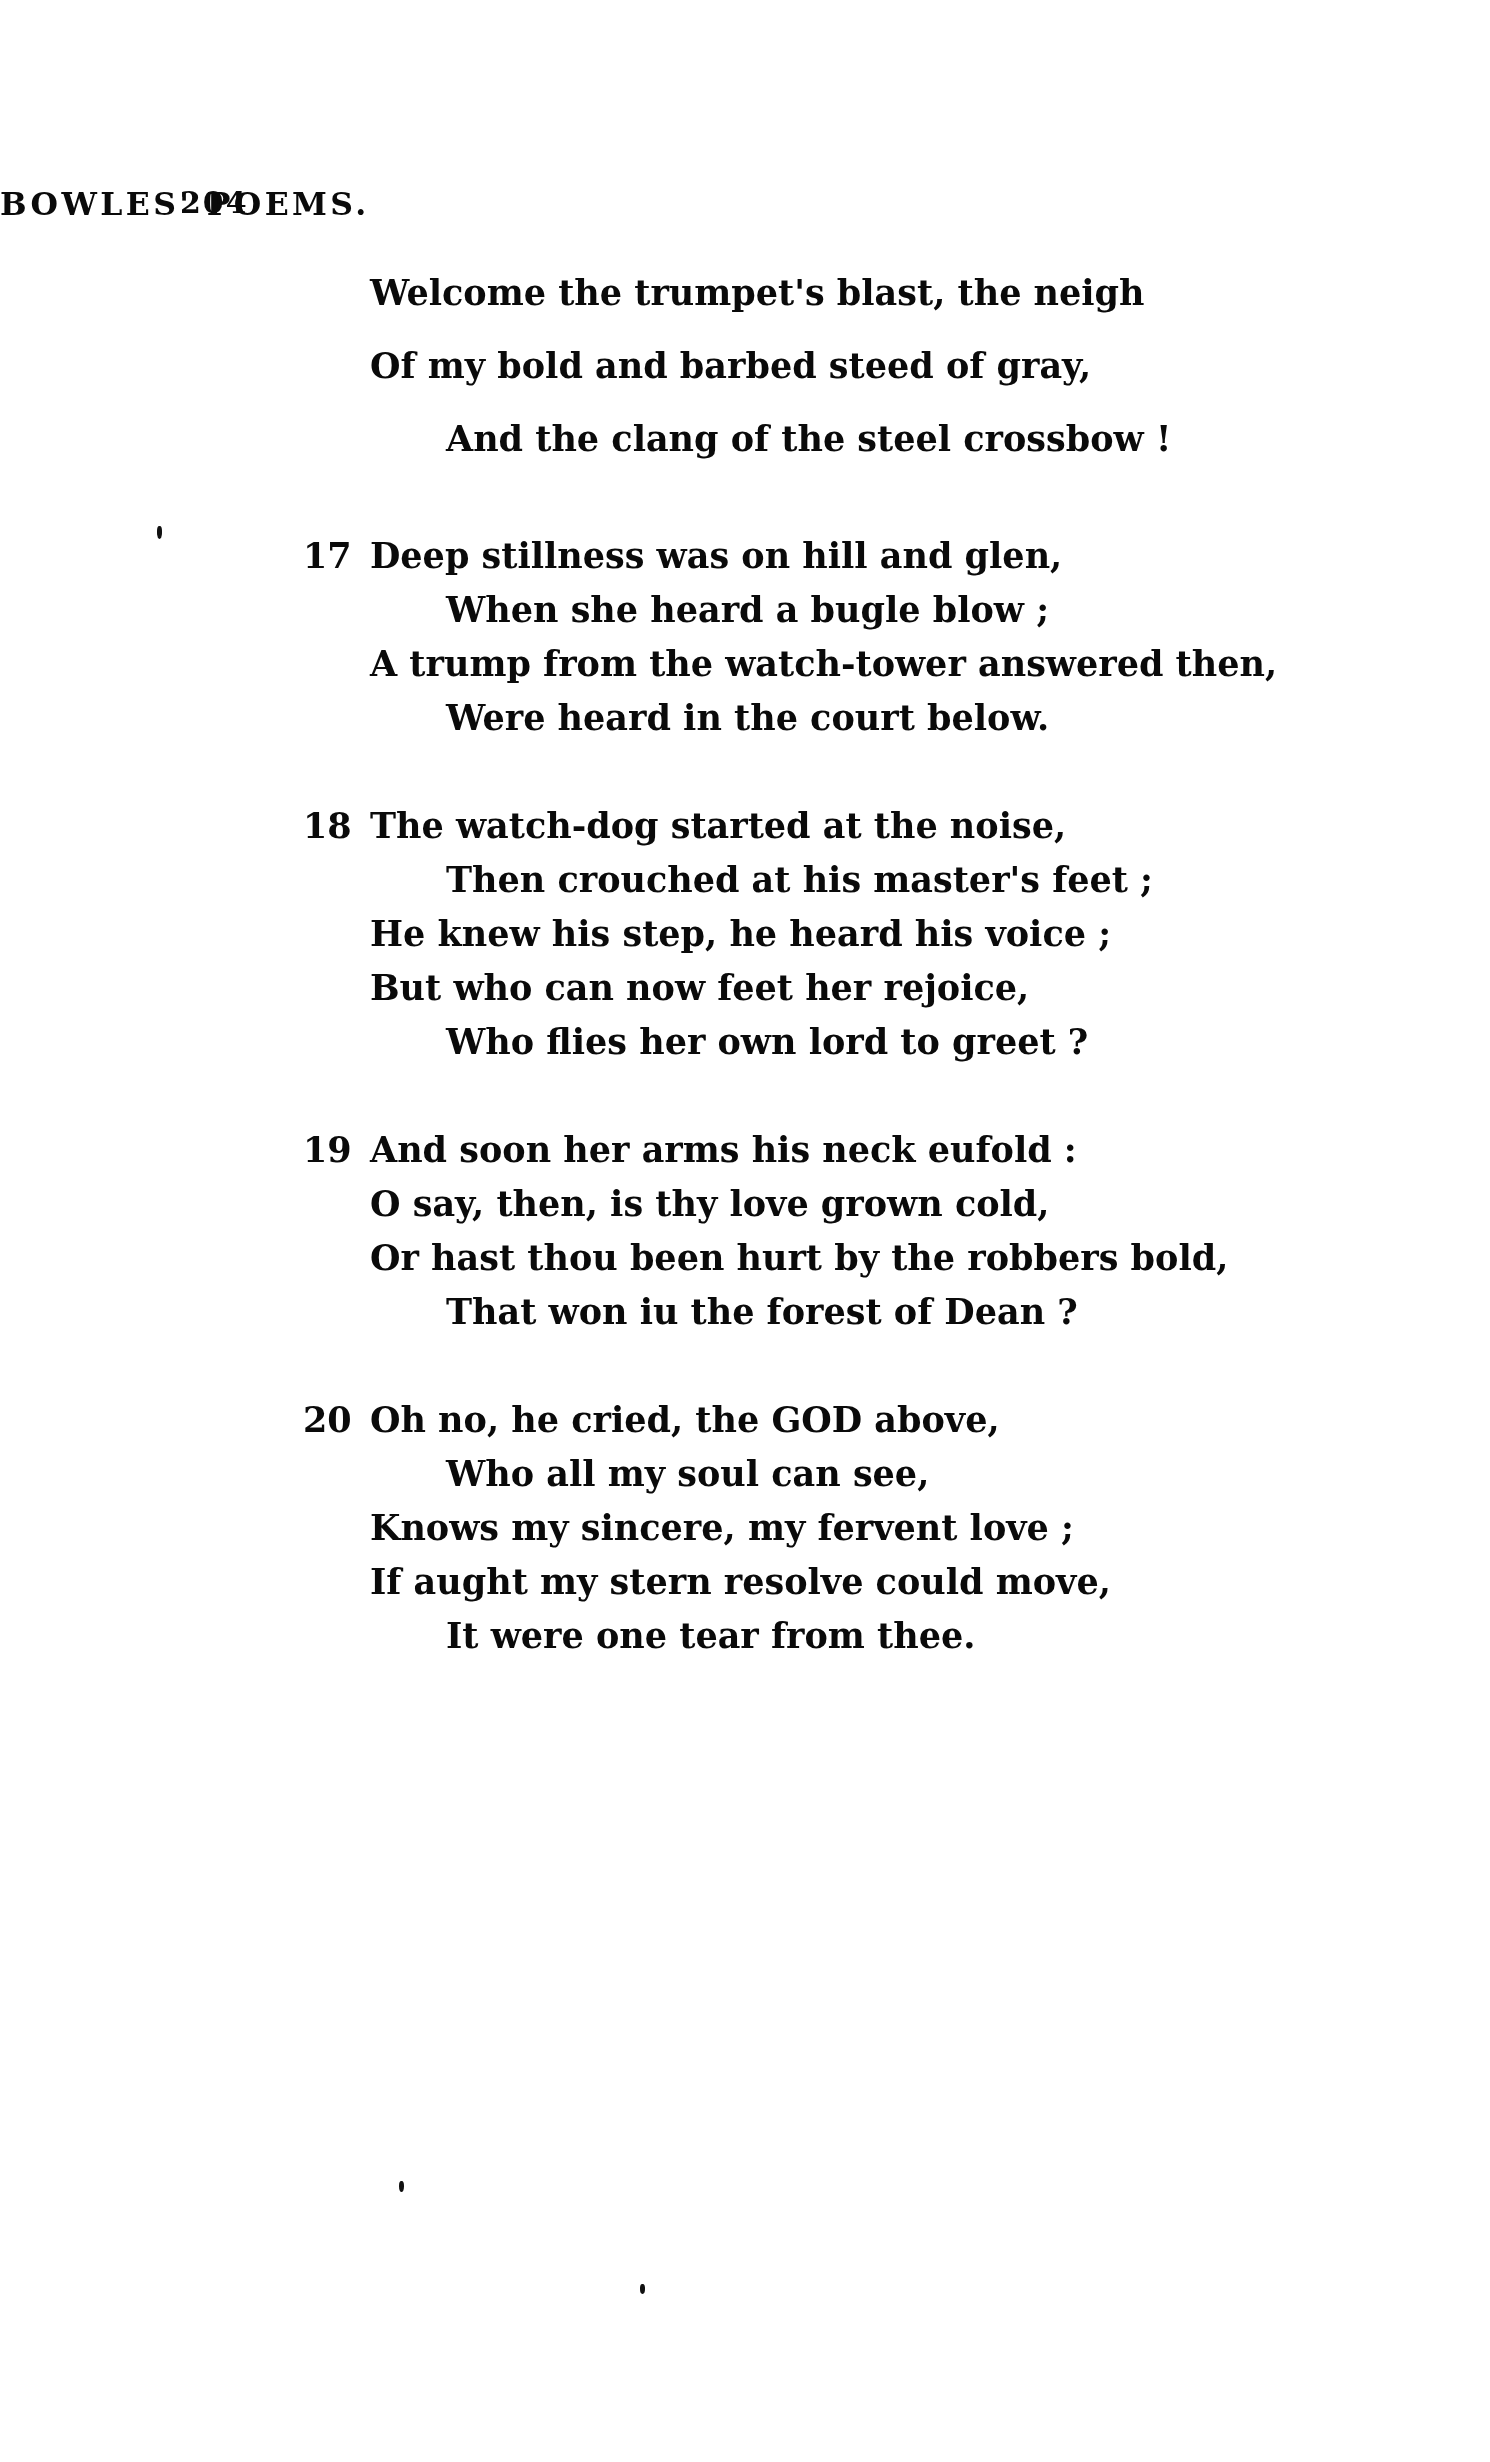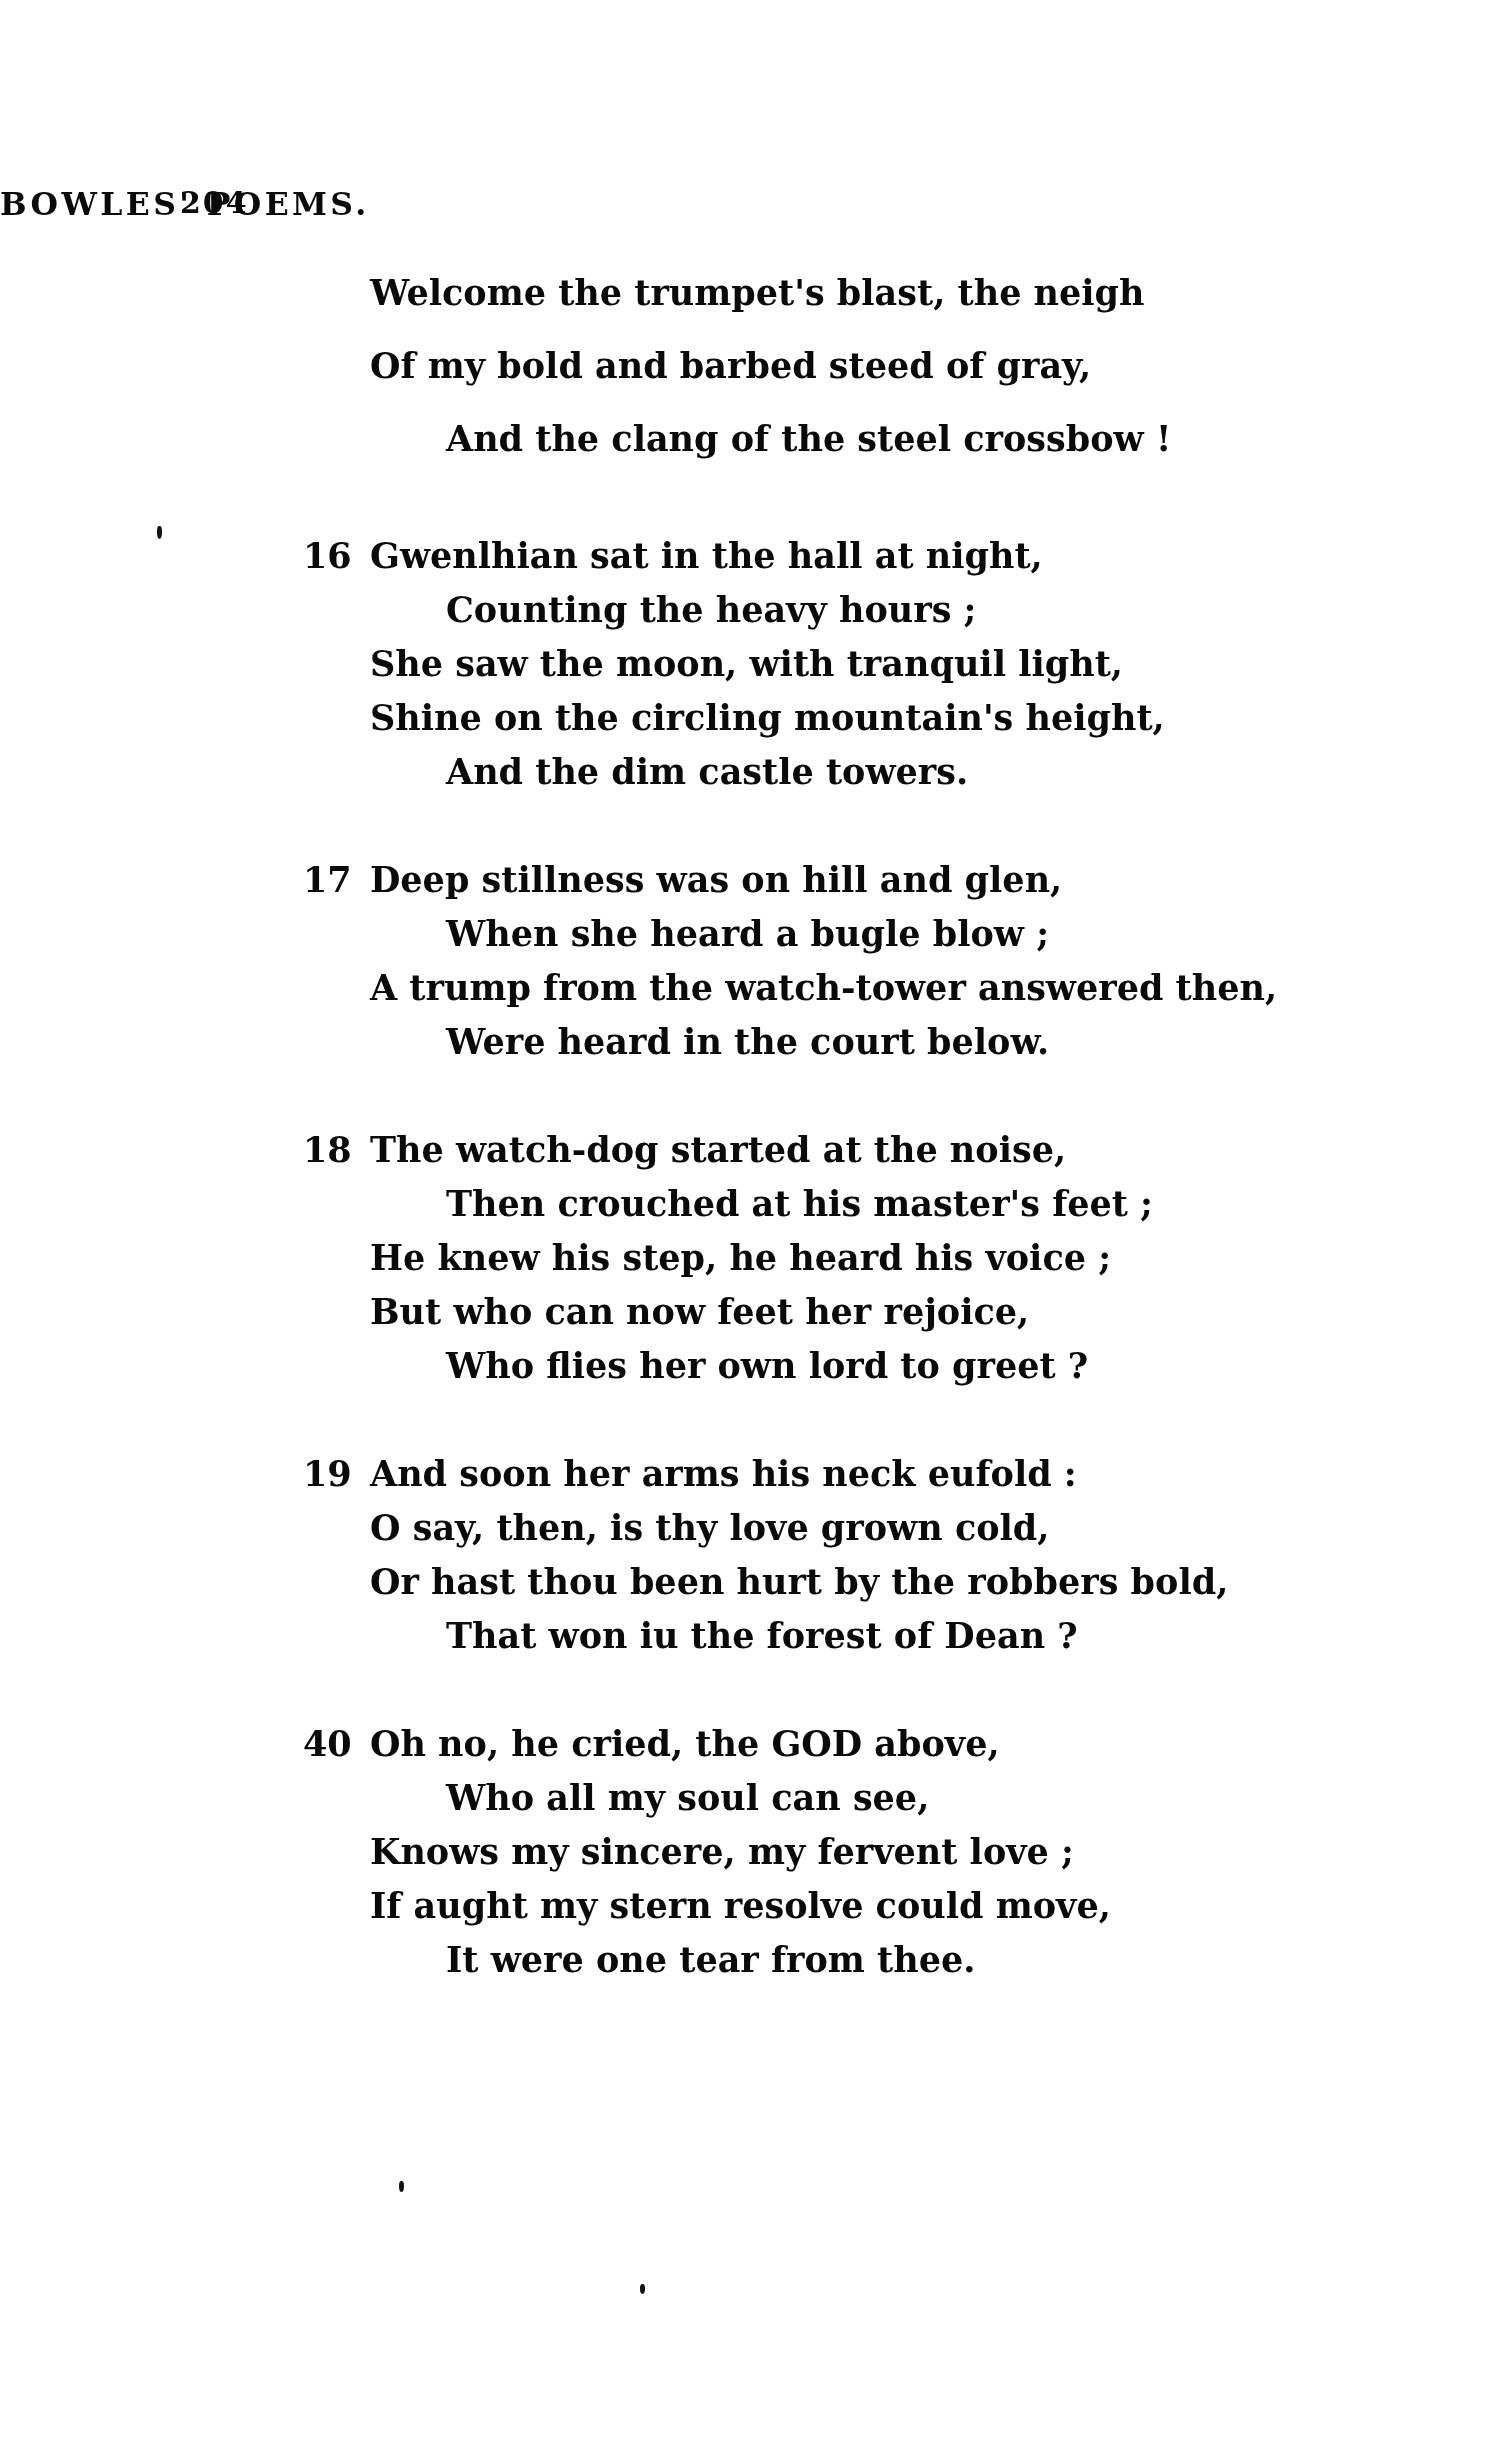--- a/index.html
+++ b/index.html
@@ -92,28 +92,20 @@
     <span class="running-title">BOWLES' POEMS.</span>
   </div>
 
   <div class="poem">
       <div class="stanza stanza--opening">
         <div class="poem-line">Welcome the trumpet's blast, the neigh</div>
         <div class="poem-line">Of my bold and barbed steed of gray,</div>
         <div class="poem-line poem-line--indent">And the clang of the steel crossbow !</div>
       </div>
       <div class="stanza">
-        <span class="stanza-number">16</span>
-        <div class="poem-line">Gwenlhian sat in the hall at night,</div>
-        <div class="poem-line poem-line--indent">Counting the heavy hours ;</div>
-        <div class="poem-line">She saw the moon, with tranquil light,</div>
-        <div class="poem-line">Shine on the circling mountain's height,</div>
-        <div class="poem-line poem-line--indent">And the dim castle towers.</div>
-      </div>
-      <div class="stanza">
         <span class="stanza-number">17</span>
         <div class="poem-line">Deep stillness was on hill and glen,</div>
         <div class="poem-line poem-line--indent">When she heard a bugle blow ;</div>
         <div class="poem-line">A trump from the watch-tower answered then,</div>
         <div class="poem-line poem-line--indent">Were heard in the court below.</div>
       </div>
       <div class="stanza">
         <span class="stanza-number">18</span>
         <div class="poem-line">The watch-dog started at the noise,</div>
         <div class="poem-line poem-line--indent">Then crouched at his master's feet ;</div>
@@ -122,21 +114,21 @@
         <div class="poem-line poem-line--indent">Who flies her own lord to greet ?</div>
       </div>
       <div class="stanza">
         <span class="stanza-number">19</span>
         <div class="poem-line">And soon her arms his neck eufold :</div>
         <div class="poem-line">O say, then, is thy love grown cold,</div>
         <div class="poem-line">Or hast thou been hurt by the robbers bold,</div>
         <div class="poem-line poem-line--indent">That won iu the forest of Dean ?</div>
       </div>
       <div class="stanza">
-        <span class="stanza-number">40</span>
+        <span class="stanza-number">20</span>
         <div class="poem-line">Oh no, he cried, the GOD above,</div>
         <div class="poem-line poem-line--indent">Who all my soul can see,</div>
         <div class="poem-line">Knows my sincere, my fervent love ;</div>
         <div class="poem-line">If aught my stern resolve could move,</div>
         <div class="poem-line poem-line--indent">It were one tear from thee.</div>
       </div>
     </div>
 
   <div class="speck speck-a"></div>
   <div class="speck speck-b"></div>

